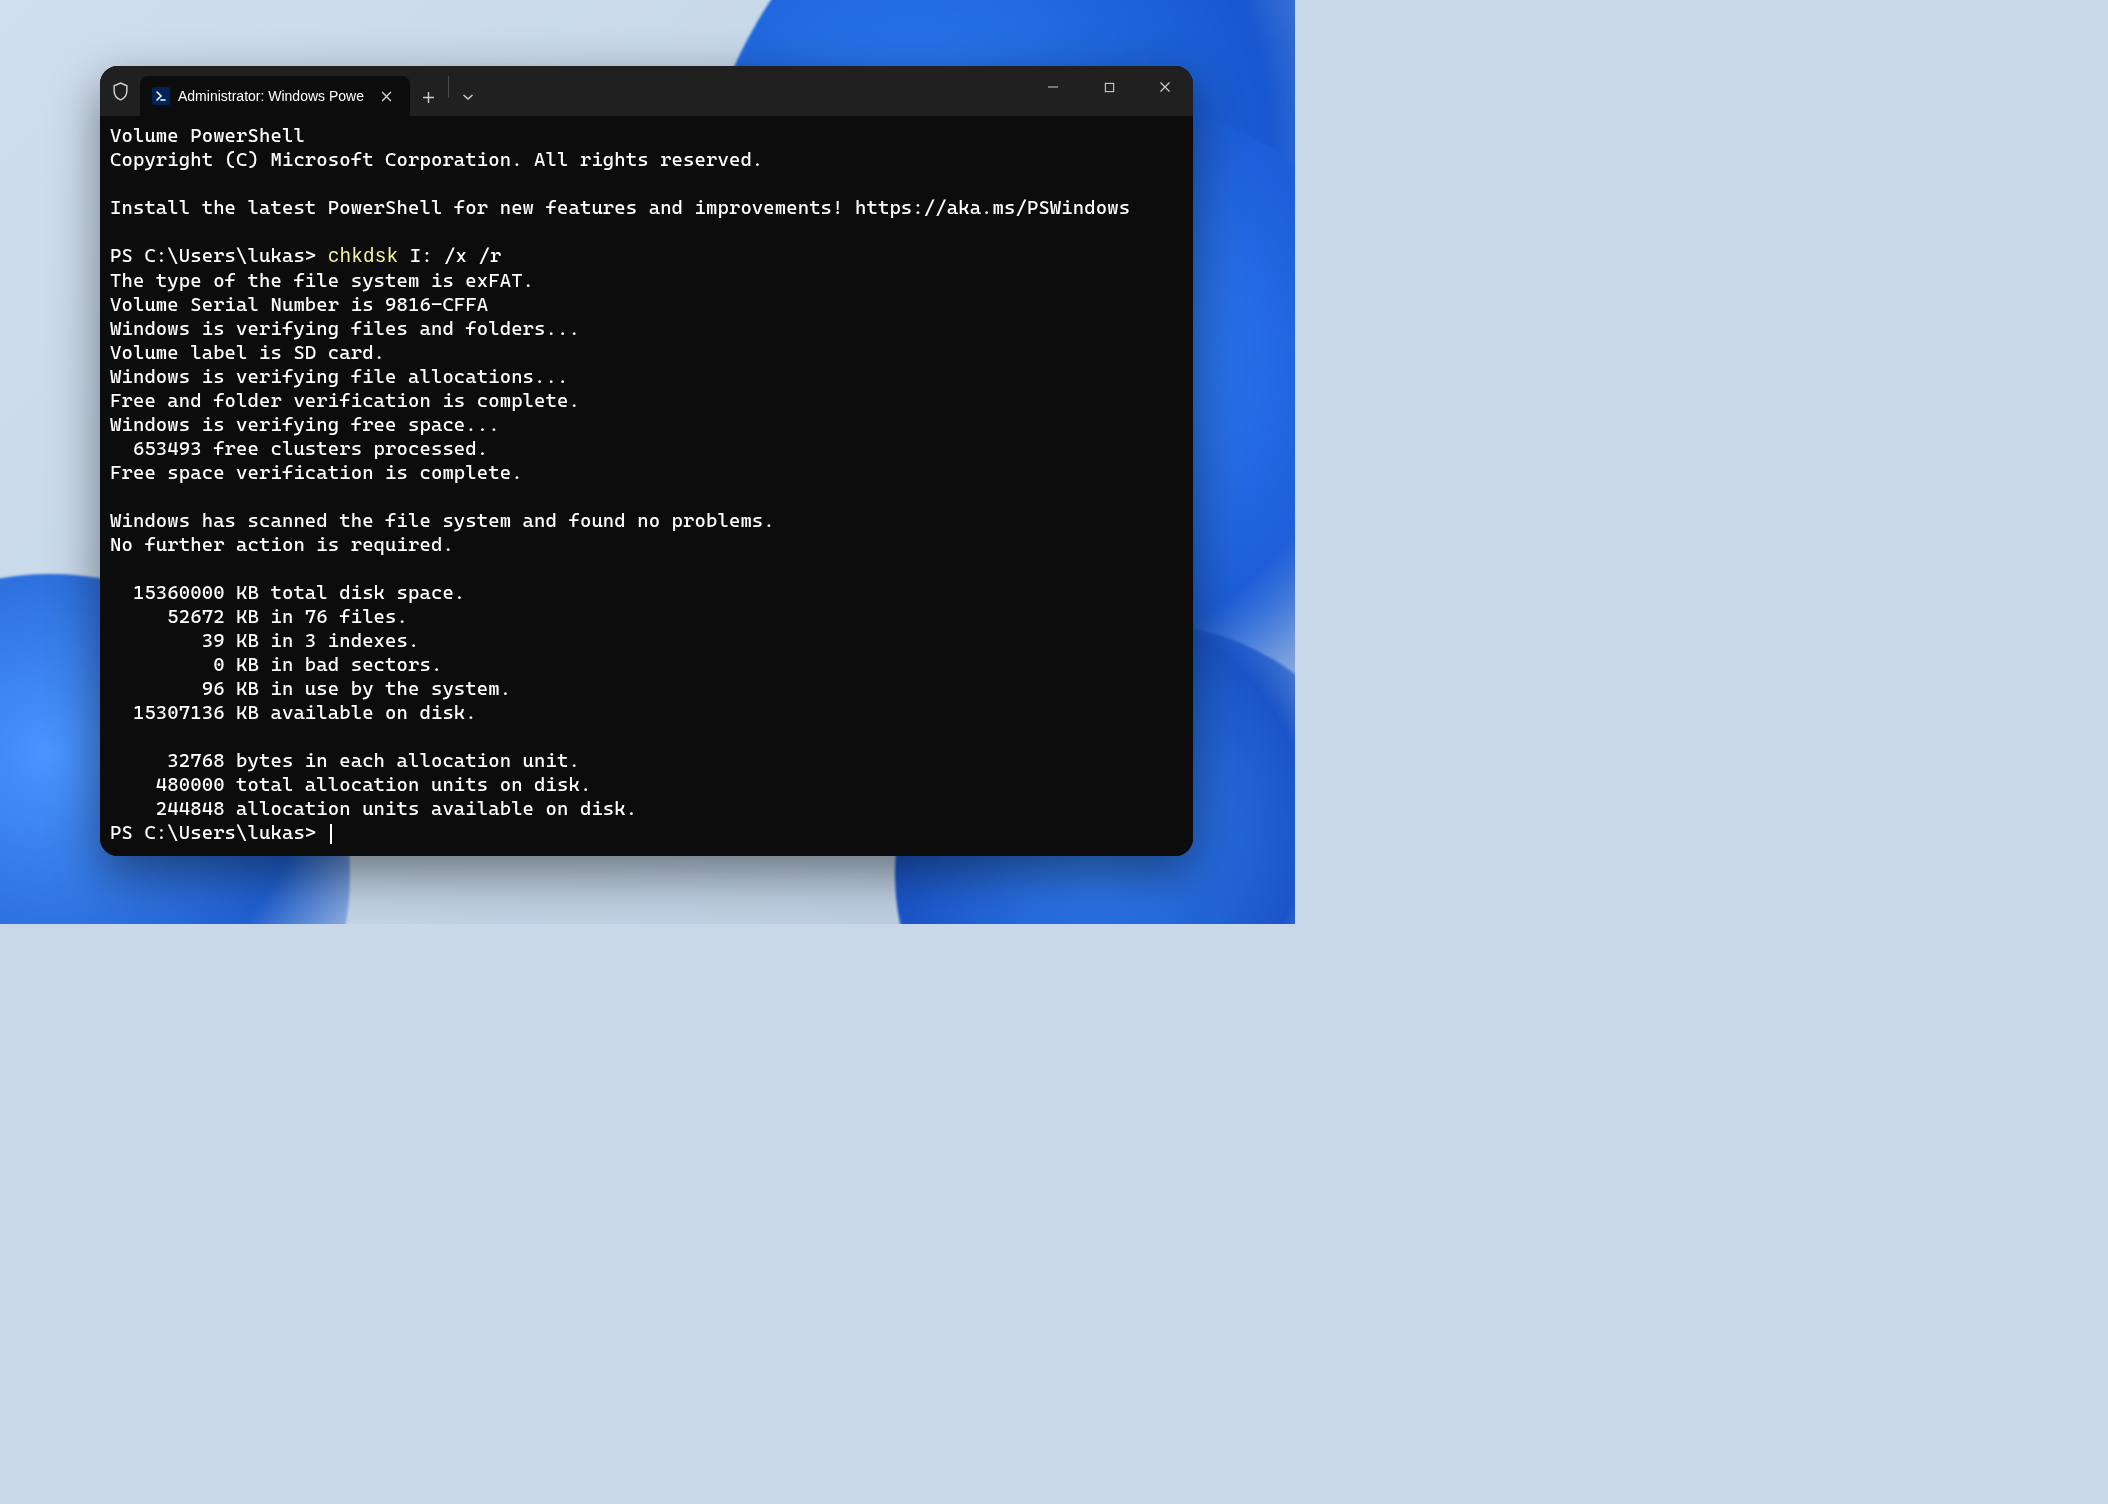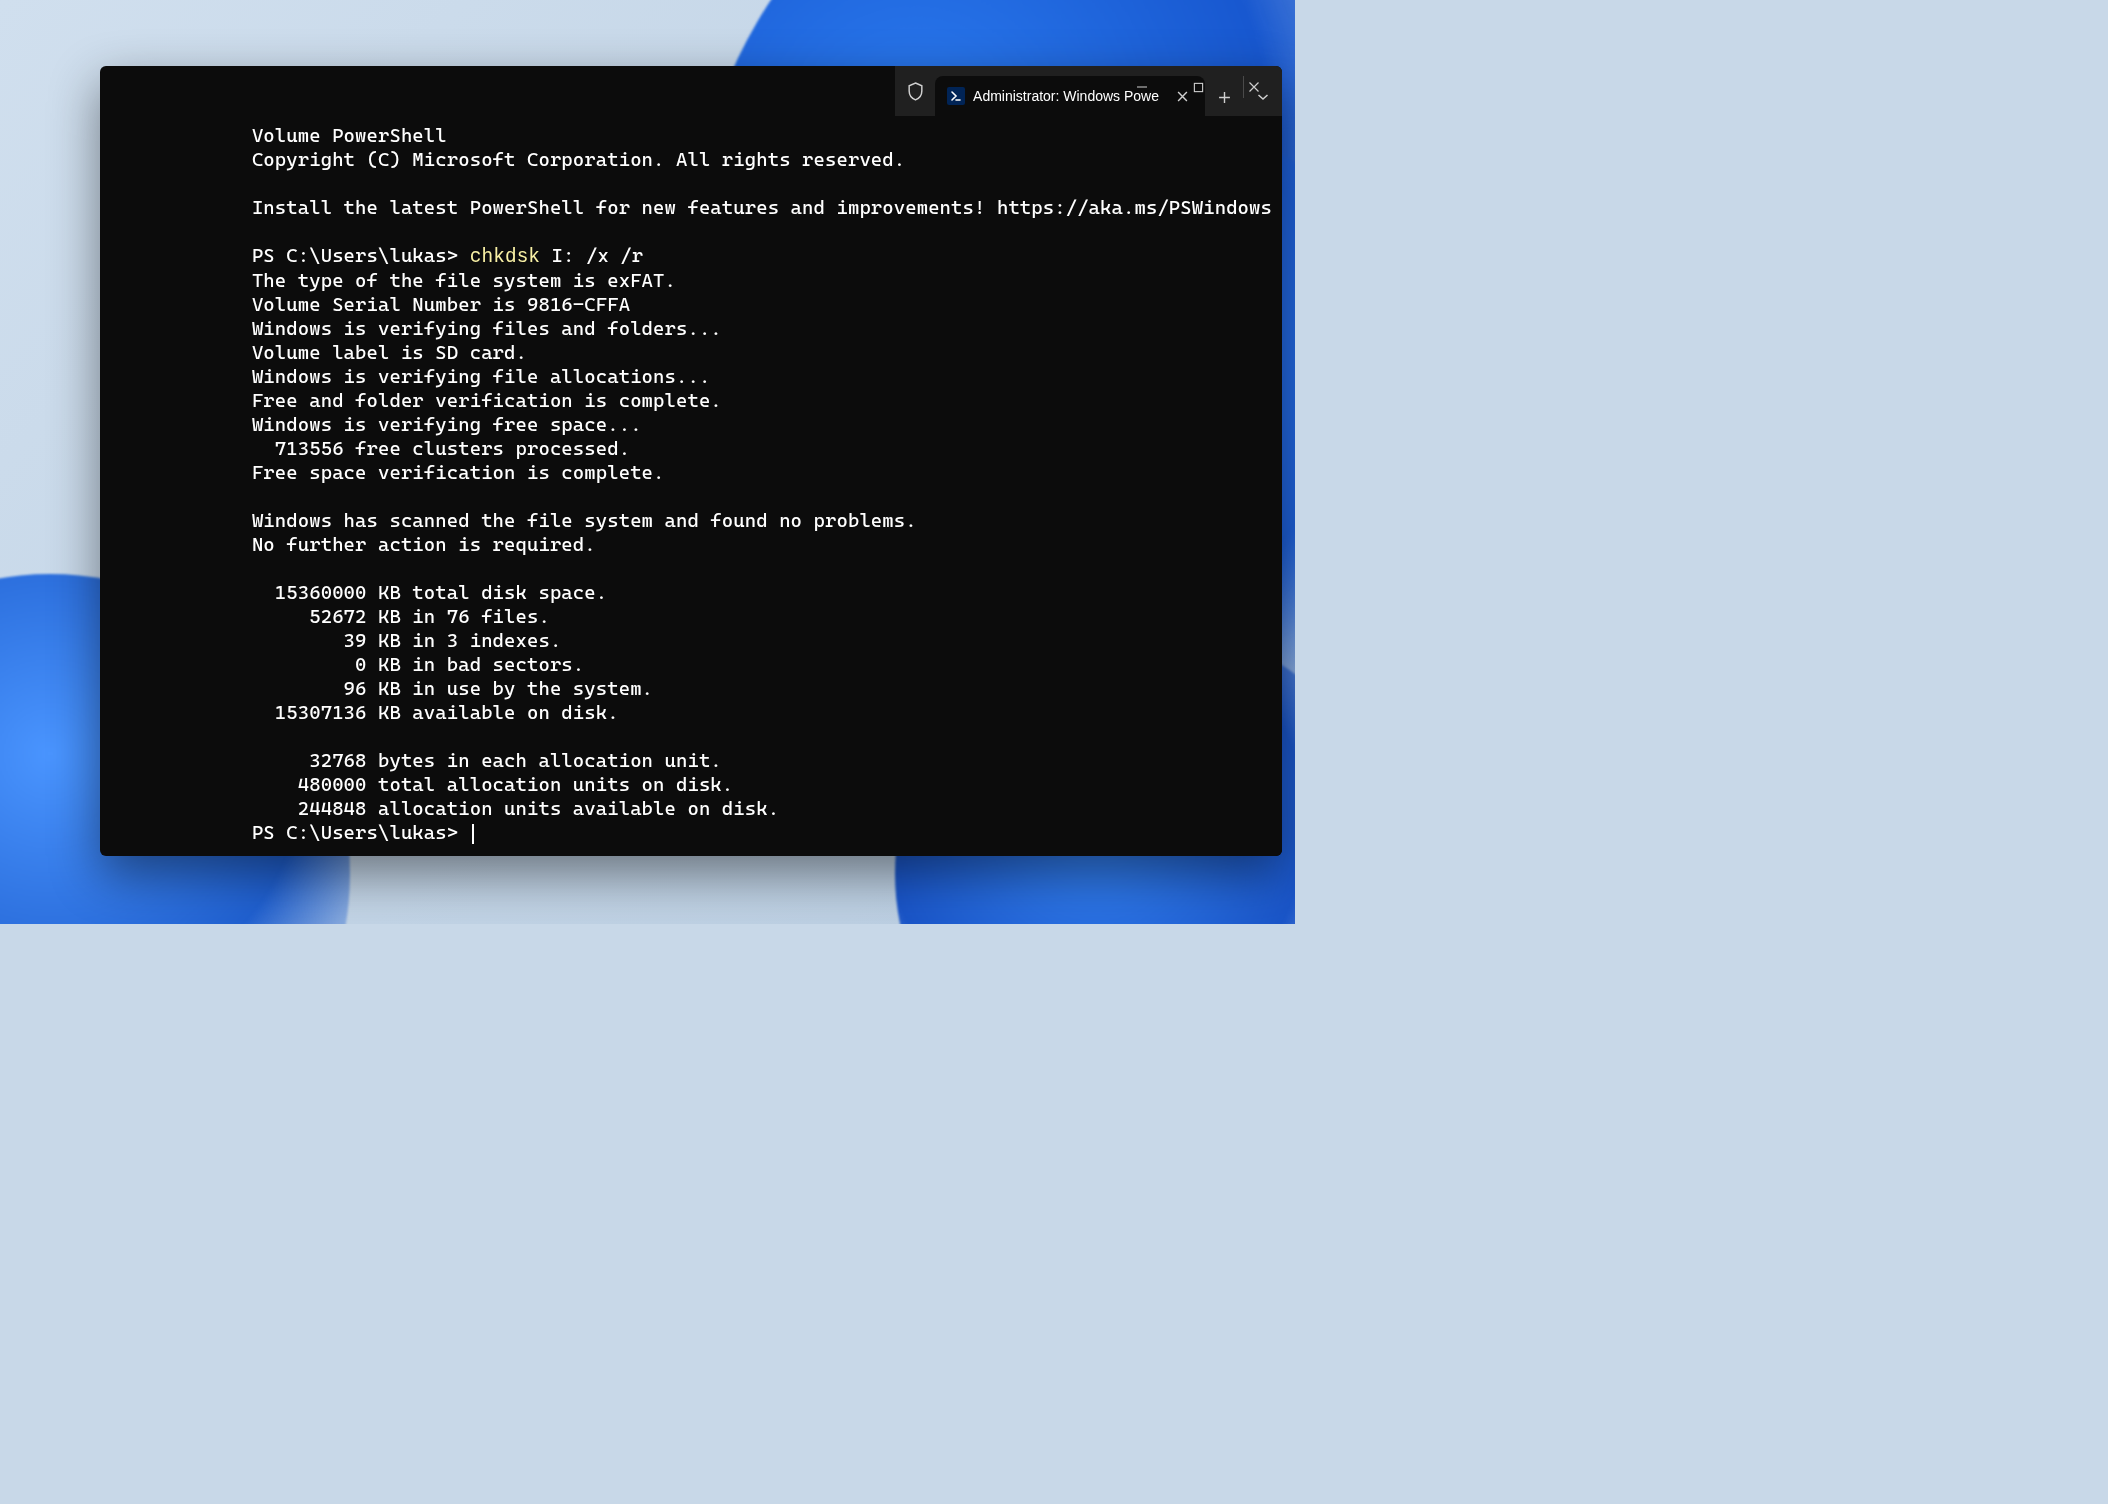--- a/index.html
+++ b/index.html
@@ -29,29 +29,28 @@
           background: radial-gradient(circle at 40% 40%, #3a8aff 0%, #1d5fd8 50%, transparent 75%);
           transform: rotate(15deg); }
     .s3 { width: 600px; height: 600px; left: -250px; bottom: -250px;
           background: radial-gradient(circle at 50% 30%, #4a95ff 0%, #2060d0 50%, transparent 75%); }
     .s4 { width: 500px; height: 500px; right: -100px; bottom: -200px;
           background: radial-gradient(circle at 40% 40%, #3584f5 0%, #1a55c8 50%, transparent 75%); }
     .window {
       position: absolute;
       left: 100px;
       top: 66px;
-      width: 1182px;
+      width: 1093px;
       height: 790px;
       background: #0c0c0c;
-      border-radius: 6px;
+      border-radius: 18px;
       box-shadow: 0 18px 50px rgba(0,0,0,0.45);
       display: flex;
       flex-direction: column;
       overflow: hidden;
-      align-items: flex-end;
     }
     .titlebar {
       height: 50px;
       background: #202020;
       display: flex;
       align-items: flex-end;
       position: relative;
     }
     .shield-btn {
       width: 40px;
@@ -203,21 +202,21 @@
 <span>Install the latest PowerShell for new features and improvements! https://aka.ms/PSWindows</span>
 
 <span>PS C:\Users\lukas&gt; </span><span class="cmd">chkdsk</span><span> I: /x /r</span>
 <span>The type of the file system is exFAT.</span>
 <span>Volume Serial Number is 9816-CFFA</span>
 <span>Windows is verifying files and folders...</span>
 <span>Volume label is SD card.</span>
 <span>Windows is verifying file allocations...</span>
 <span>Free and folder verification is complete.</span>
 <span>Windows is verifying free space...</span>
-<span>  713556 free clusters processed.</span>
+<span>  653493 free clusters processed.</span>
 <span>Free space verification is complete.</span>
 
 <span>Windows has scanned the file system and found no problems.</span>
 <span>No further action is required.</span>
 
 <span>  15360000 KB total disk space.</span>
 <span>     52672 KB in 76 files.</span>
 <span>        39 KB in 3 indexes.</span>
 <span>         0 KB in bad sectors.</span>
 <span>        96 KB in use by the system.</span>

